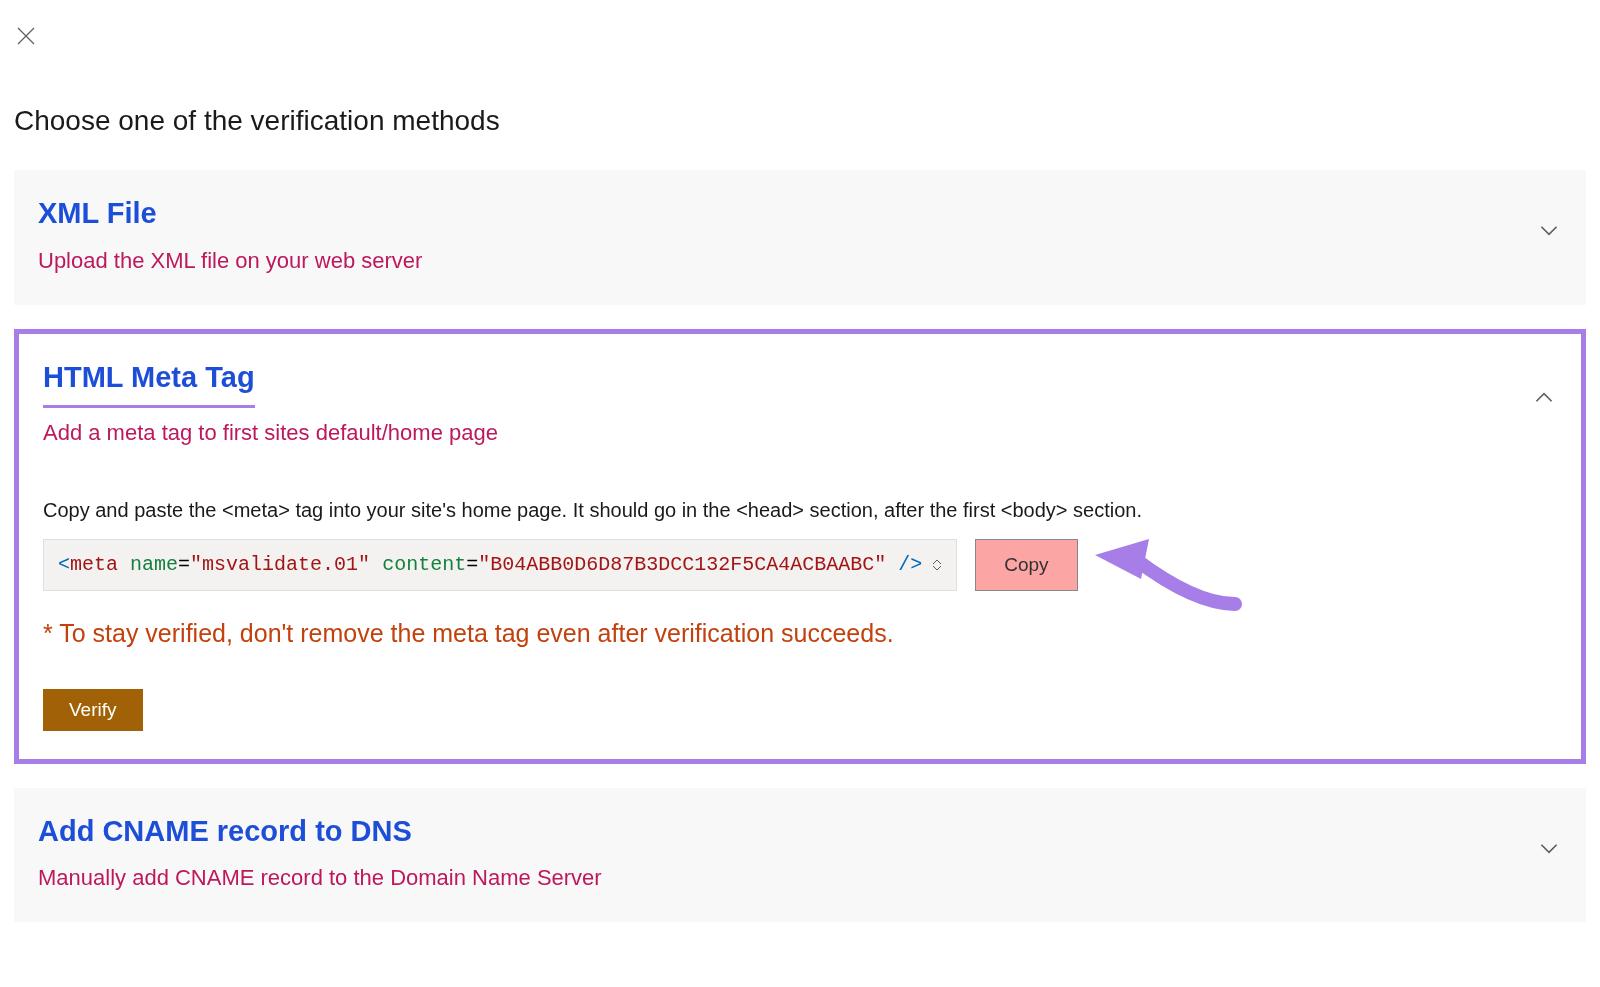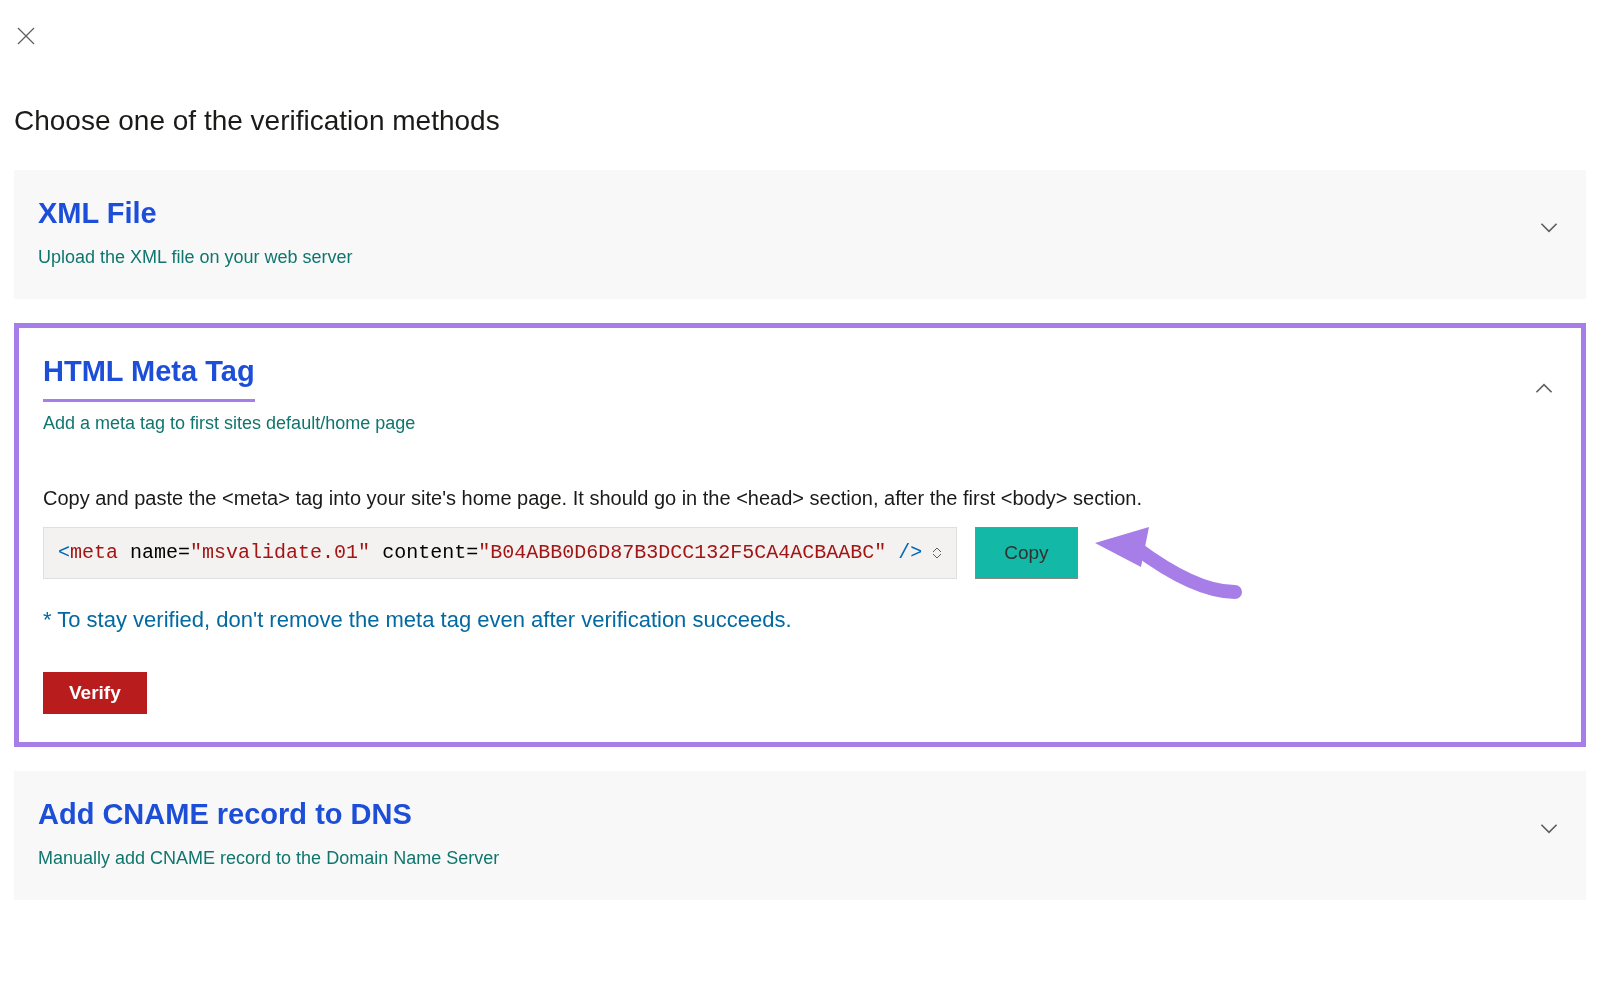--- a/index.html
+++ b/index.html
@@ -63,22 +63,22 @@
       font-size: 29px;
       font-weight: 600;
       color: #1d4ed8;
     }
     .method-title.underlined {
       border-bottom: 3px solid #a77ee8;
       padding-bottom: 6px;
       display: inline-block;
     }
     .method-subtitle {
-      color: #0f766e;
-      font-size: 18px;
+      color: #be185d;
+      font-size: 22px;
       margin-top: 8px;
     }
     .chevron-icon svg {
       stroke: #605e5c;
       stroke-width: 1.5;
       width: 26px; height: 26px;
     }
     .instruction-text {
       font-size: 20px;
       margin-top: 46px;
@@ -99,62 +99,62 @@
       padding: 10px 14px;
       font-family: Consolas, "Courier New", monospace;
       font-size: 20px;
       display: flex;
       justify-content: space-between;
       align-items: center;
     }
     .code-box .code { white-space: nowrap; }
     .tag-punct { color: #0067b8; }
     .tag-name  { color: #a31515; }
-    .attr-name { color: #000000; font-family: Liberation Mono, monospace; }
+    .attr-name { color: #15803d; font-family: Liberation Mono, monospace; }
     .attr-eq   { color: #000; }
     .attr-val  { color: #a31515; }
 
     .spinner-icons {
       display: flex;
       flex-direction: column;
       gap: 0px;
       margin-left: 10px;
     }
     .spinner-icons svg { stroke:#605e5c; width:10px; height:6px; }
 
     .copy-button {
-      background: #14b8a6;
+      background: #fca5a5;
       border: 1px solid #8a8886;
       font-size: 19px;
       padding: 6px 28px;
       cursor: pointer;
       color: #323130;
     }
     .arrow-annotation {
       position: absolute;
       left: 1032px;
       top: -20px;
       pointer-events: none;
     }
     .arrow-annotation svg { fill: #a77ee8; }
 
     .note-text {
       margin-top: 24px;
-      font-size: 22px;
-      color: #0369a1;
+      font-size: 25px;
+      color: #c2410c;
     }
     .verify-button {
-      background: #b91c1c;
+      background: #a16207;
       color: #fff;
       border: none;
       font-size: 19px;
       padding: 10px 26px;
       margin-top: 36px;
       cursor: pointer;
-      font-weight: 700;
+      font-weight: 400;
     }
   </style>
 </head>
 <body>
 
 <div class="header-row">
   <div class="close-icon">
     <svg viewBox="0 0 24 24" fill="none">
         <path d="M4 4 L20 20 M20 4 L4 20"></path>
       </svg>

